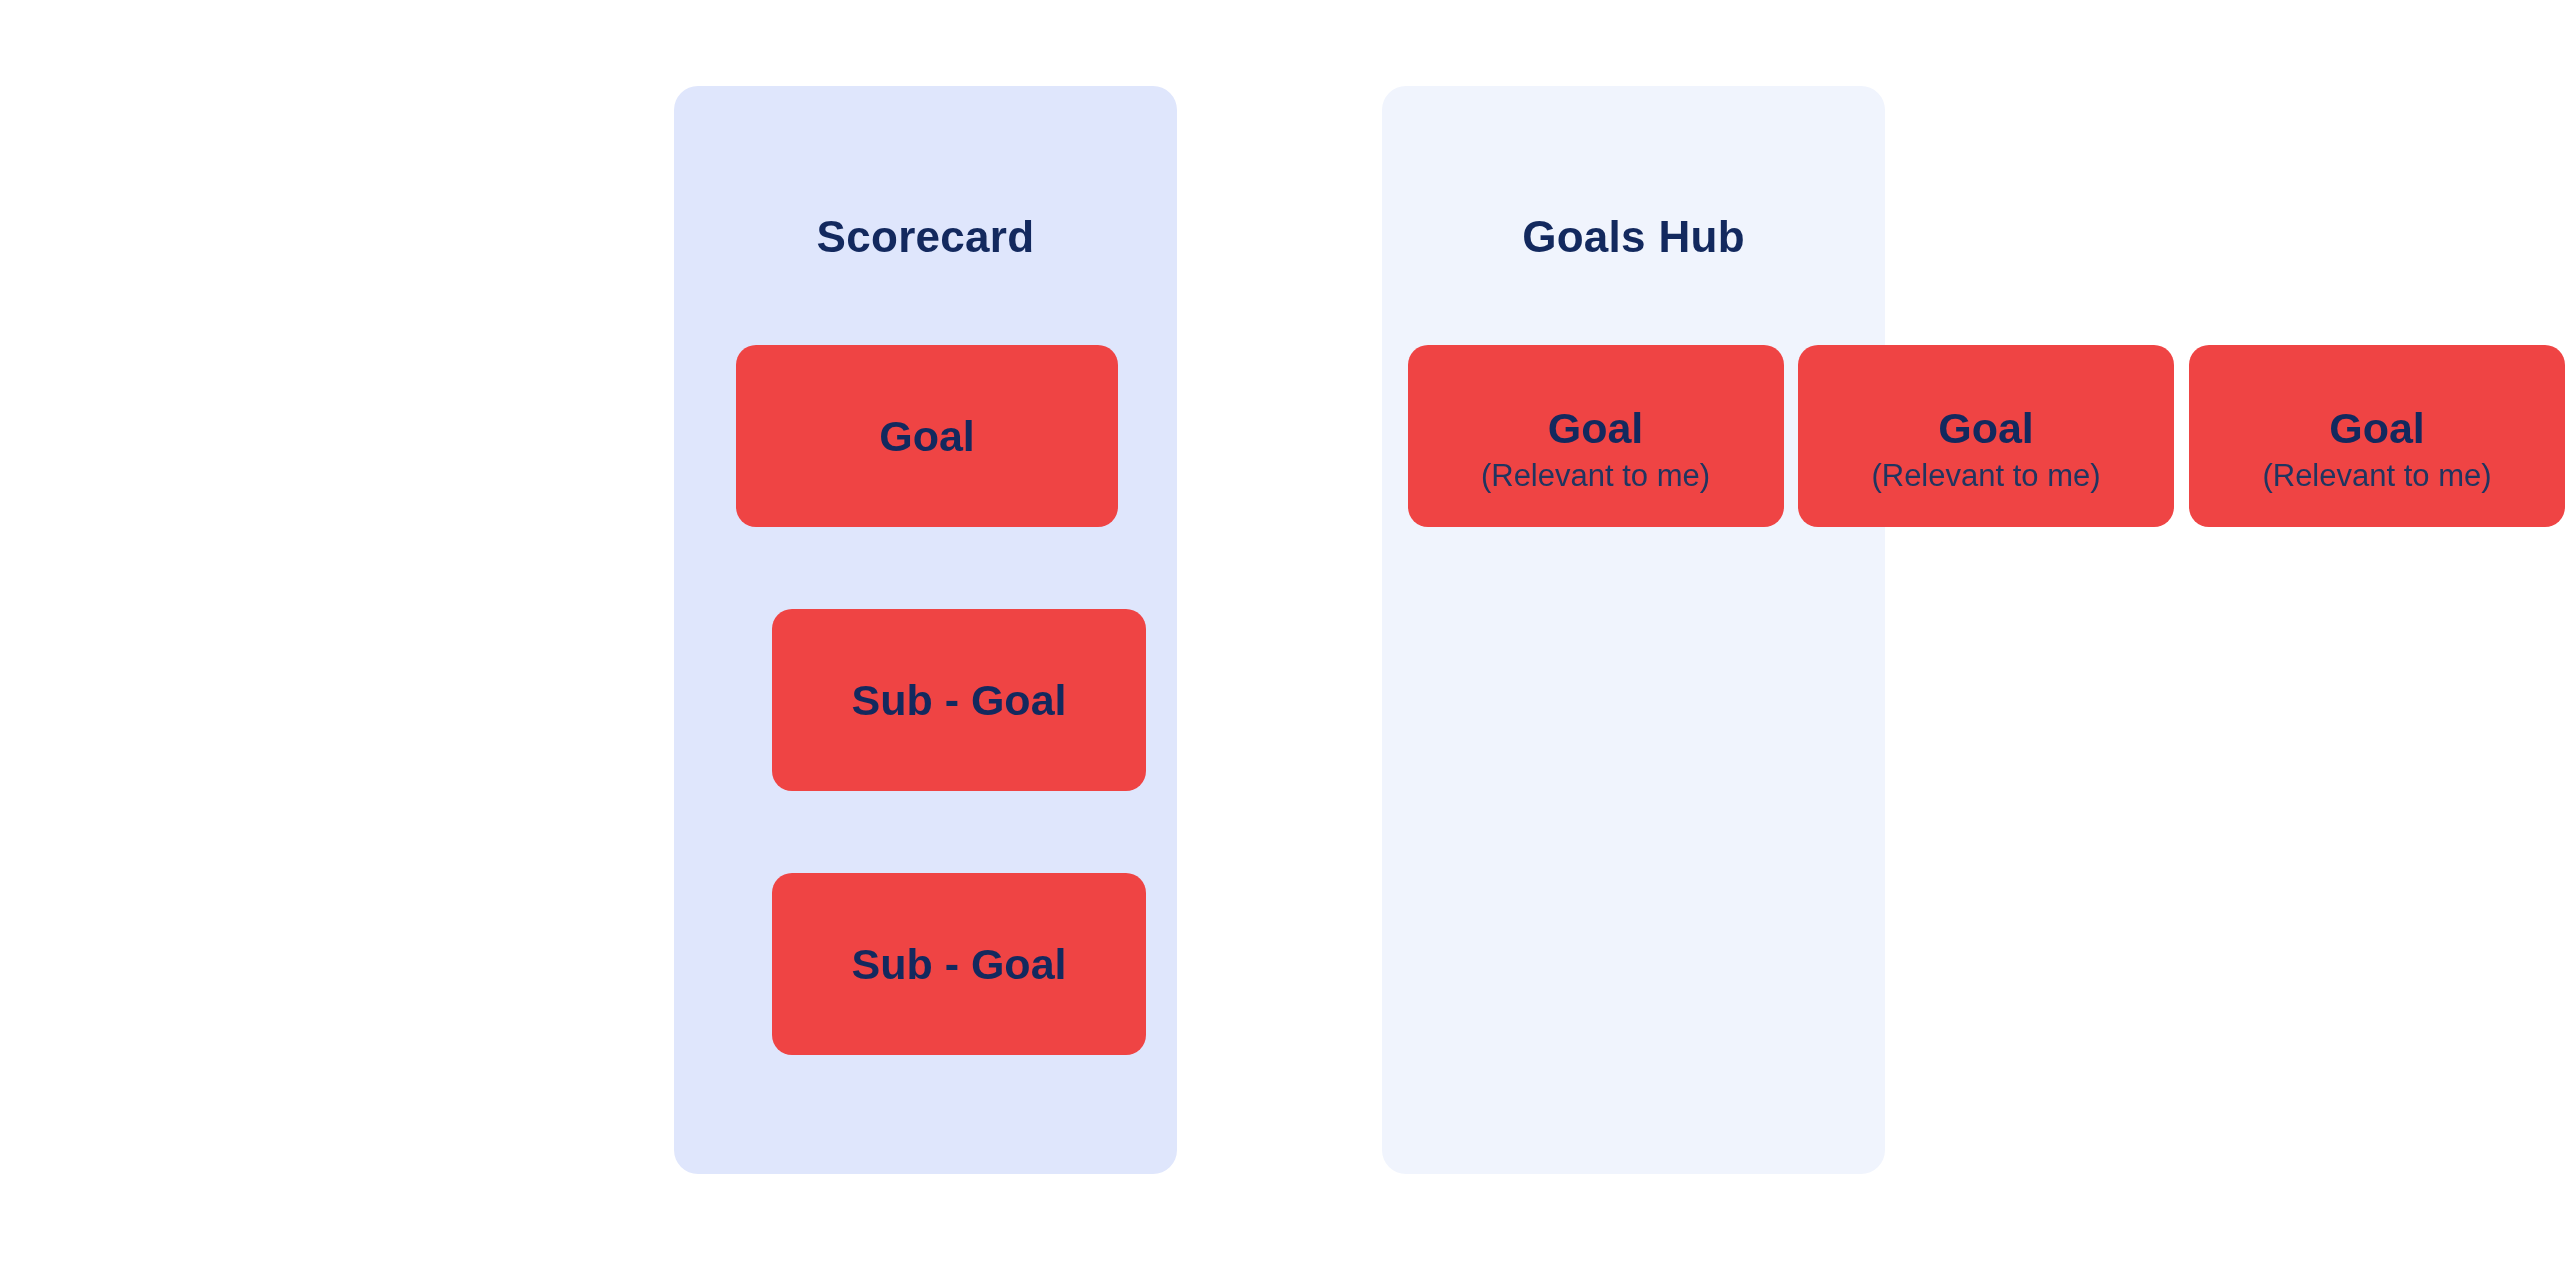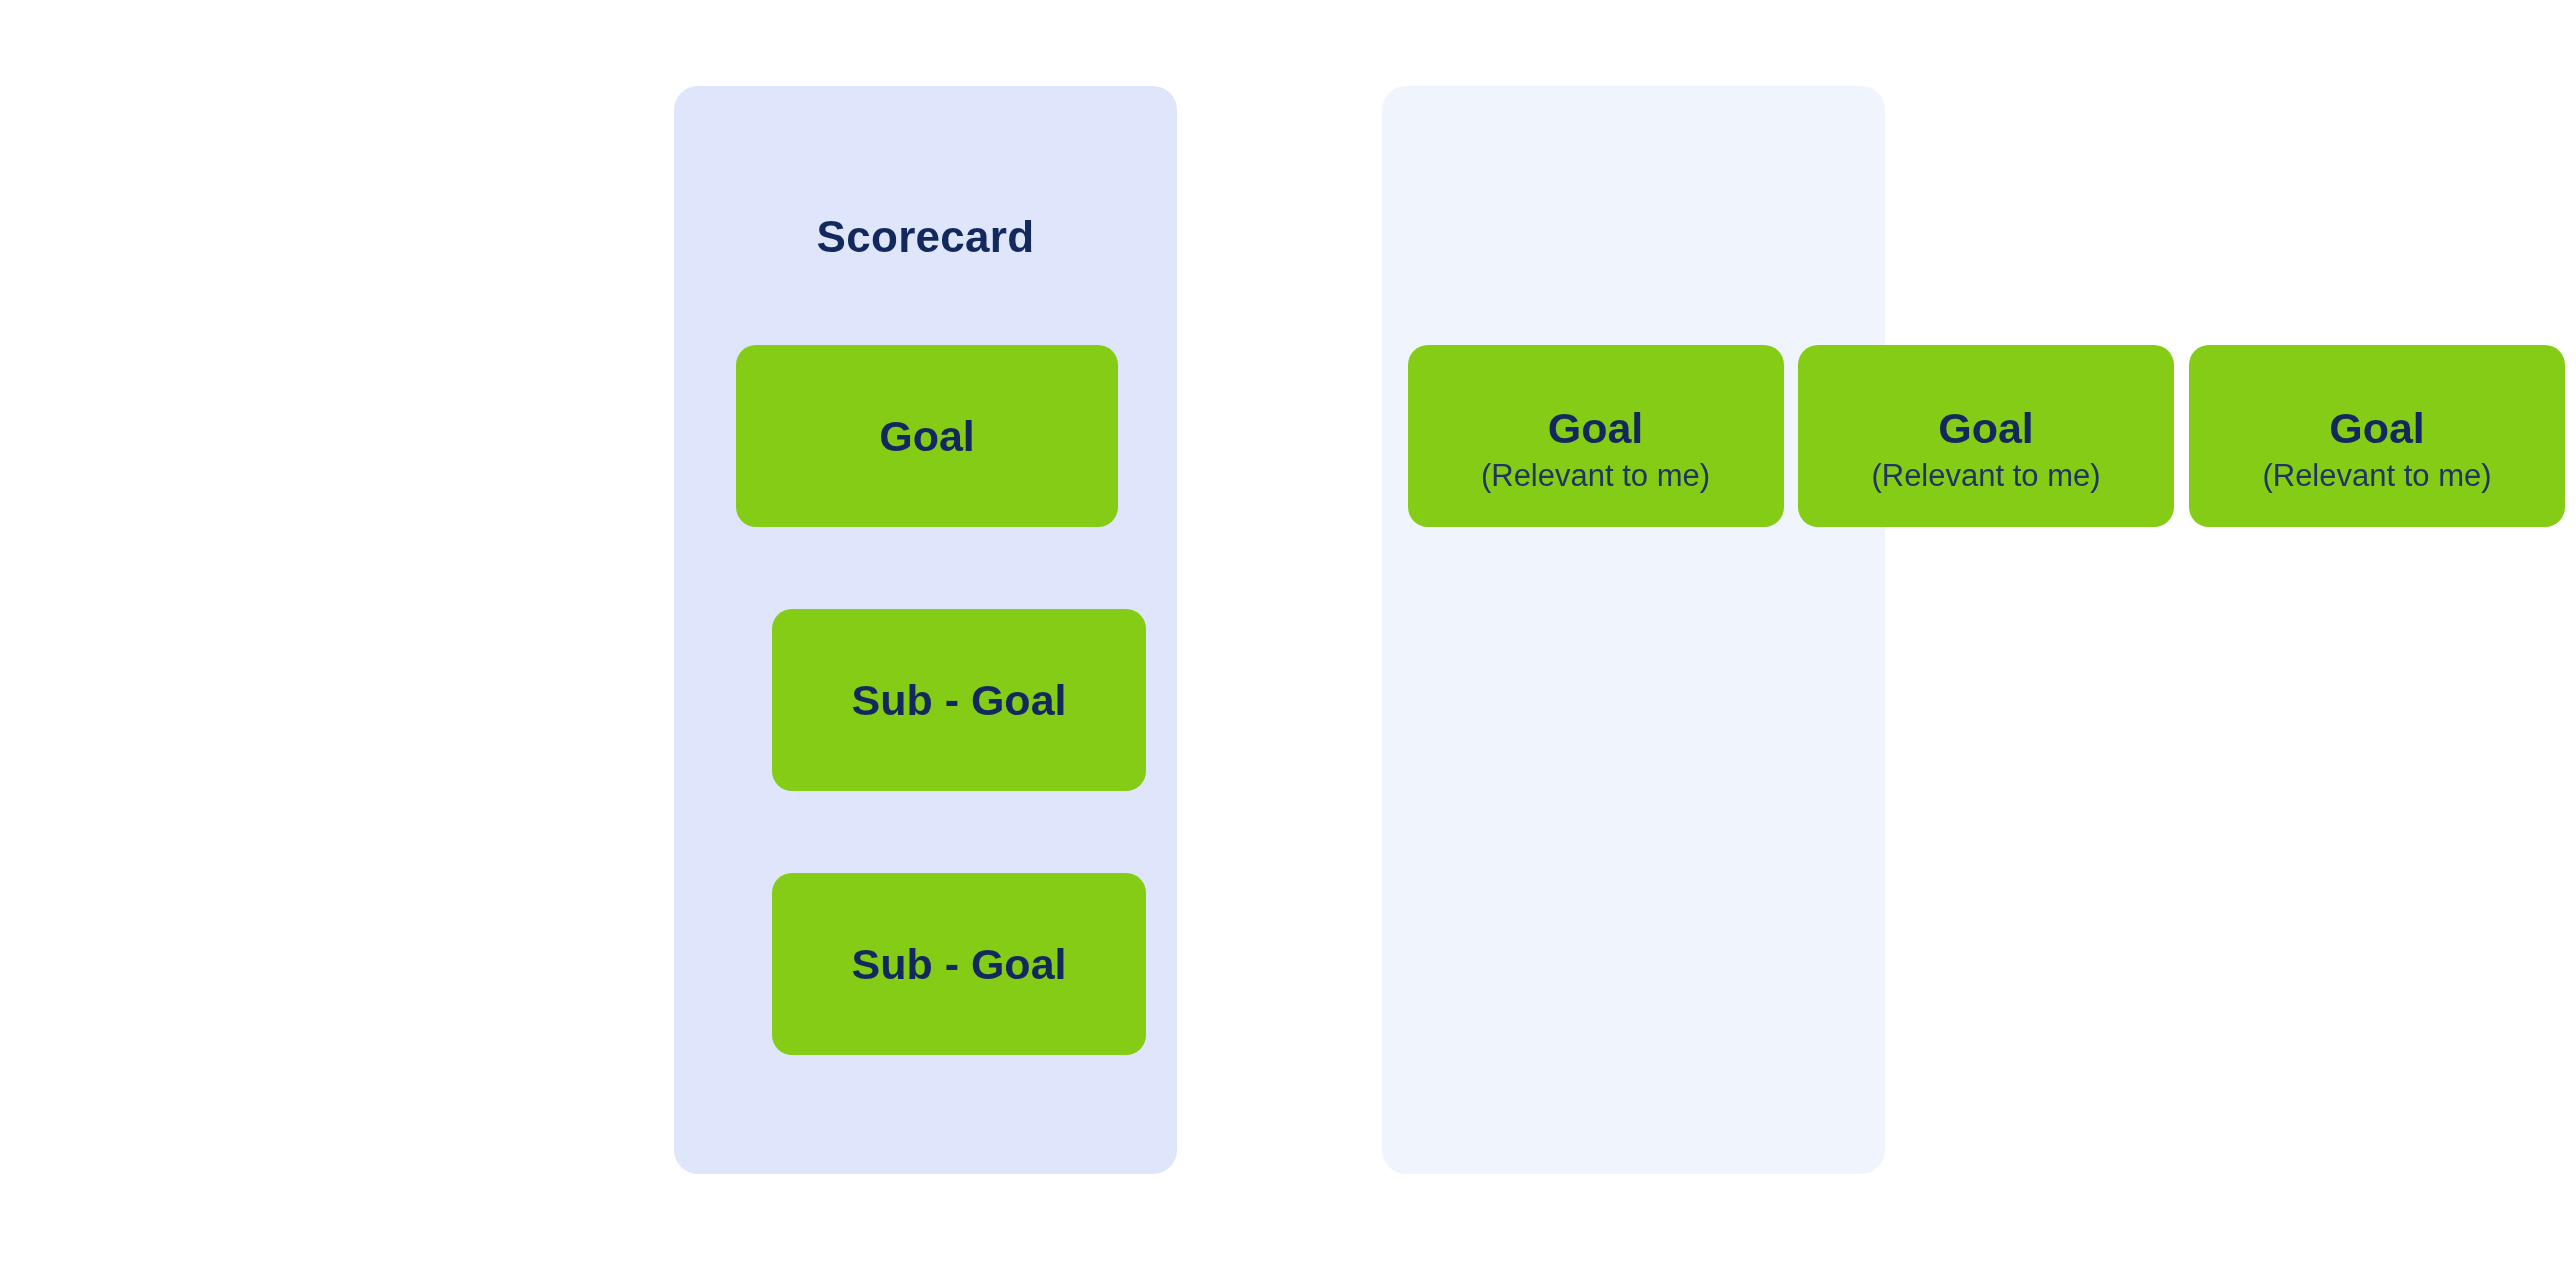--- a/index.html
+++ b/index.html
@@ -37,21 +37,21 @@
     line-height: 56px;
     font-weight: bold;
     color: #13295e;
     letter-spacing: 0.3px;
   }
 
   .card {
     position: absolute;
     height: 182px;
     border-radius: 20px;
-    background: #84cc16;
+    background: #ef4444;
     display: flex;
     flex-direction: column;
     align-items: center;
     justify-content: center;
     color: #13295e;
   }
   .card .card-label {
     font-size: 43px;
     font-weight: bold;
     line-height: 48px;
@@ -91,20 +91,21 @@
     <div class="card sub-goal-1">
       <span class="card-label">Sub - Goal</span>
     </div>
 
     <div class="card sub-goal-2">
       <span class="card-label">Sub - Goal</span>
     </div>
   </section>
 
   <section class="panel panel-right">
+    <h2 class="panel-title">Goals Hub</h2>
 
     <div class="card hub-card hub-card-1">
       <span class="card-label">Goal</span>
       <span class="card-note">(Relevant to me)</span>
     </div>
 
     <div class="card hub-card hub-card-2">
       <span class="card-label">Goal</span>
       <span class="card-note">(Relevant to me)</span>
     </div>

